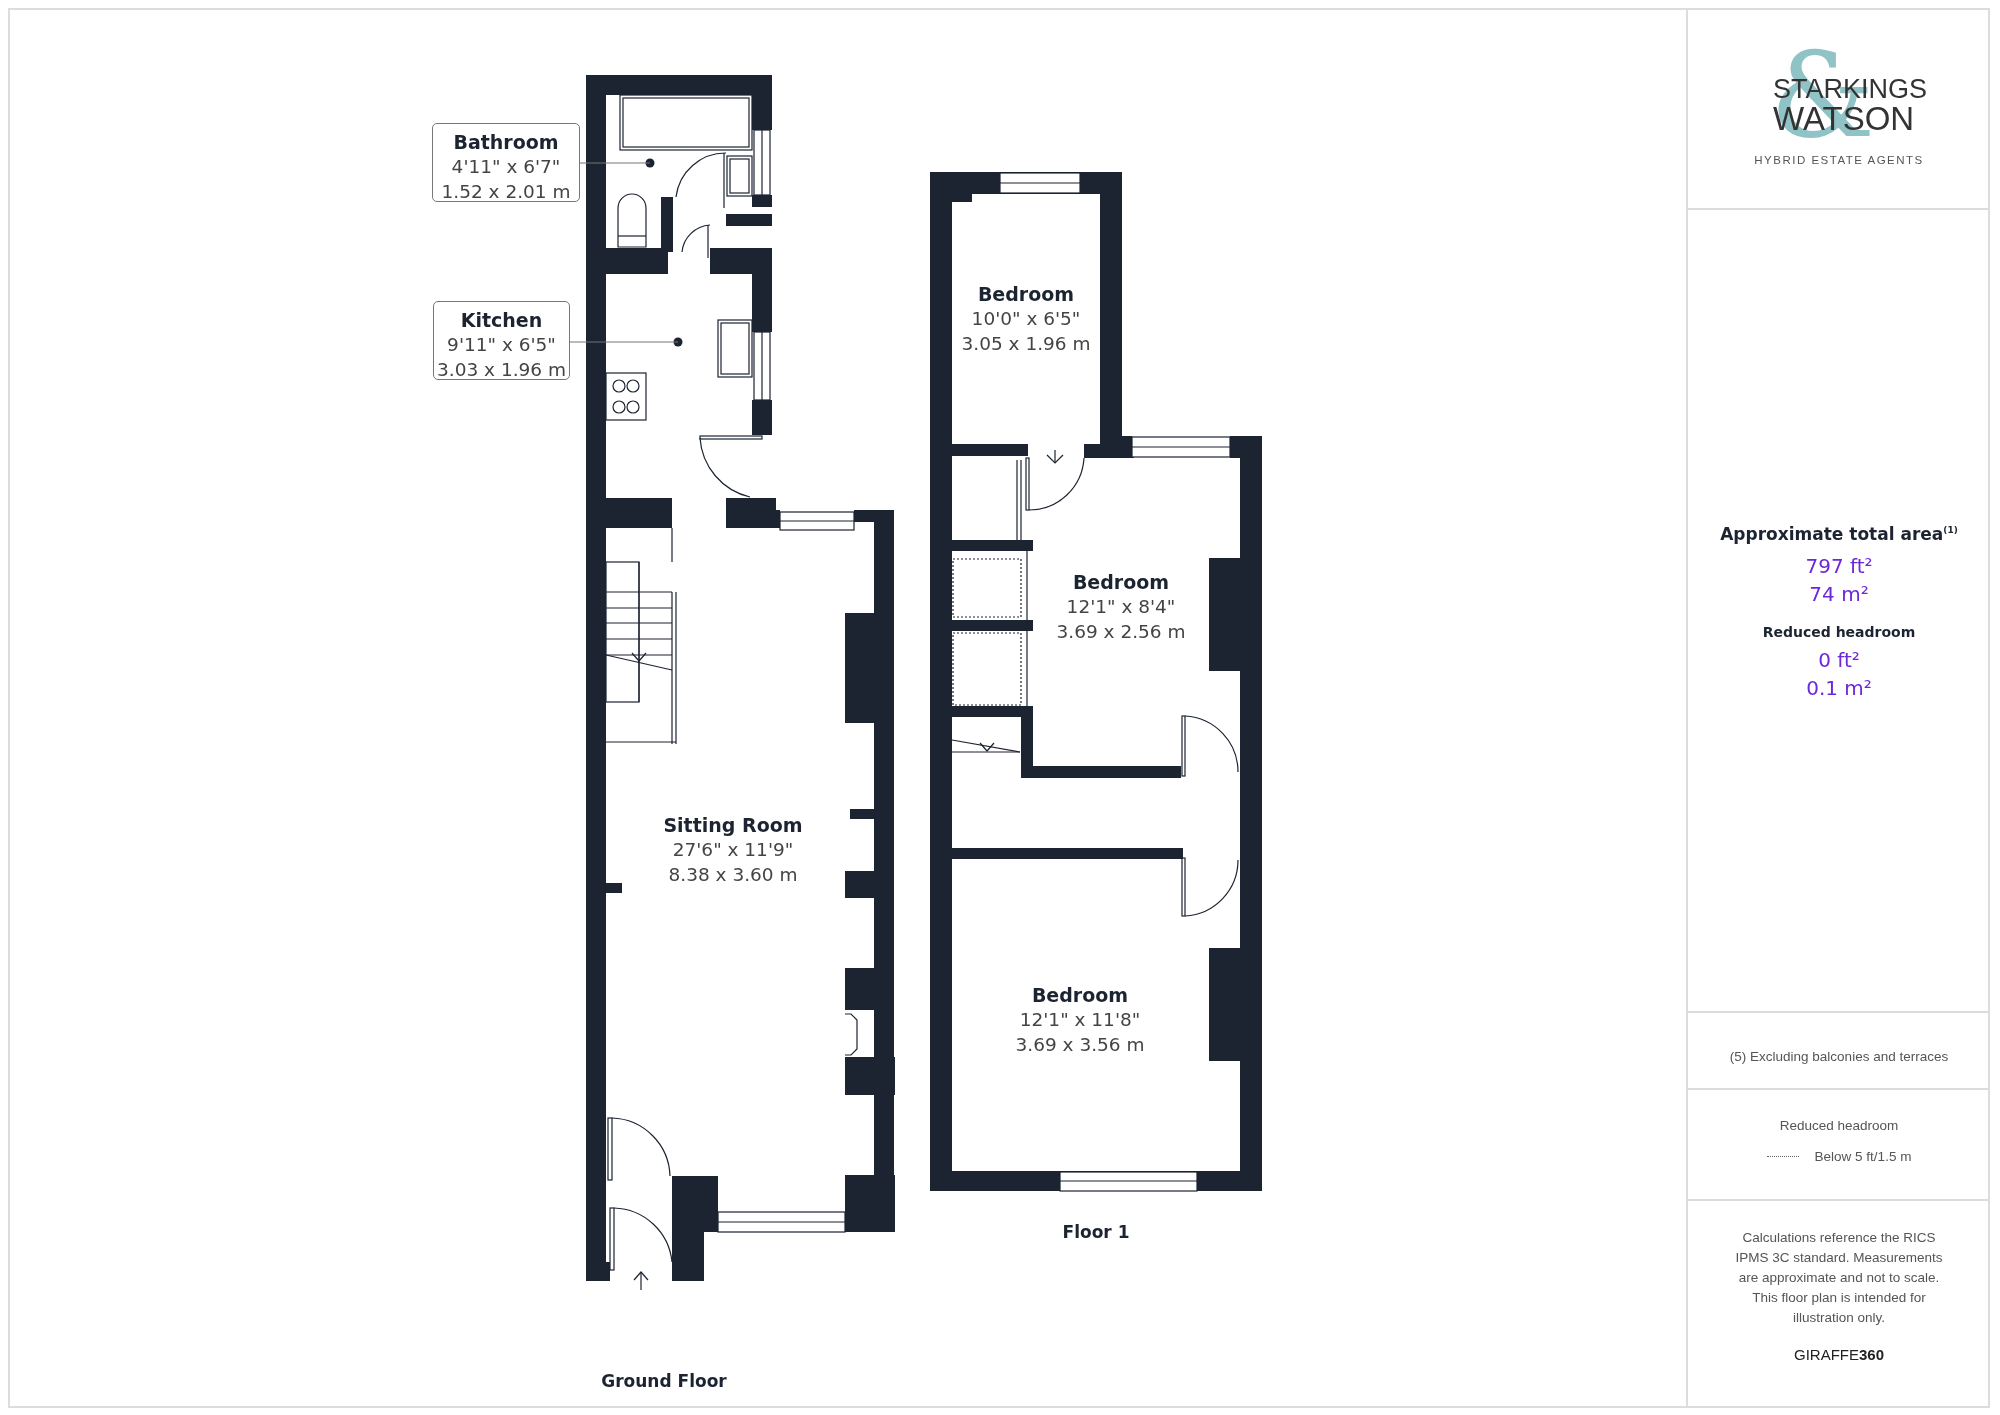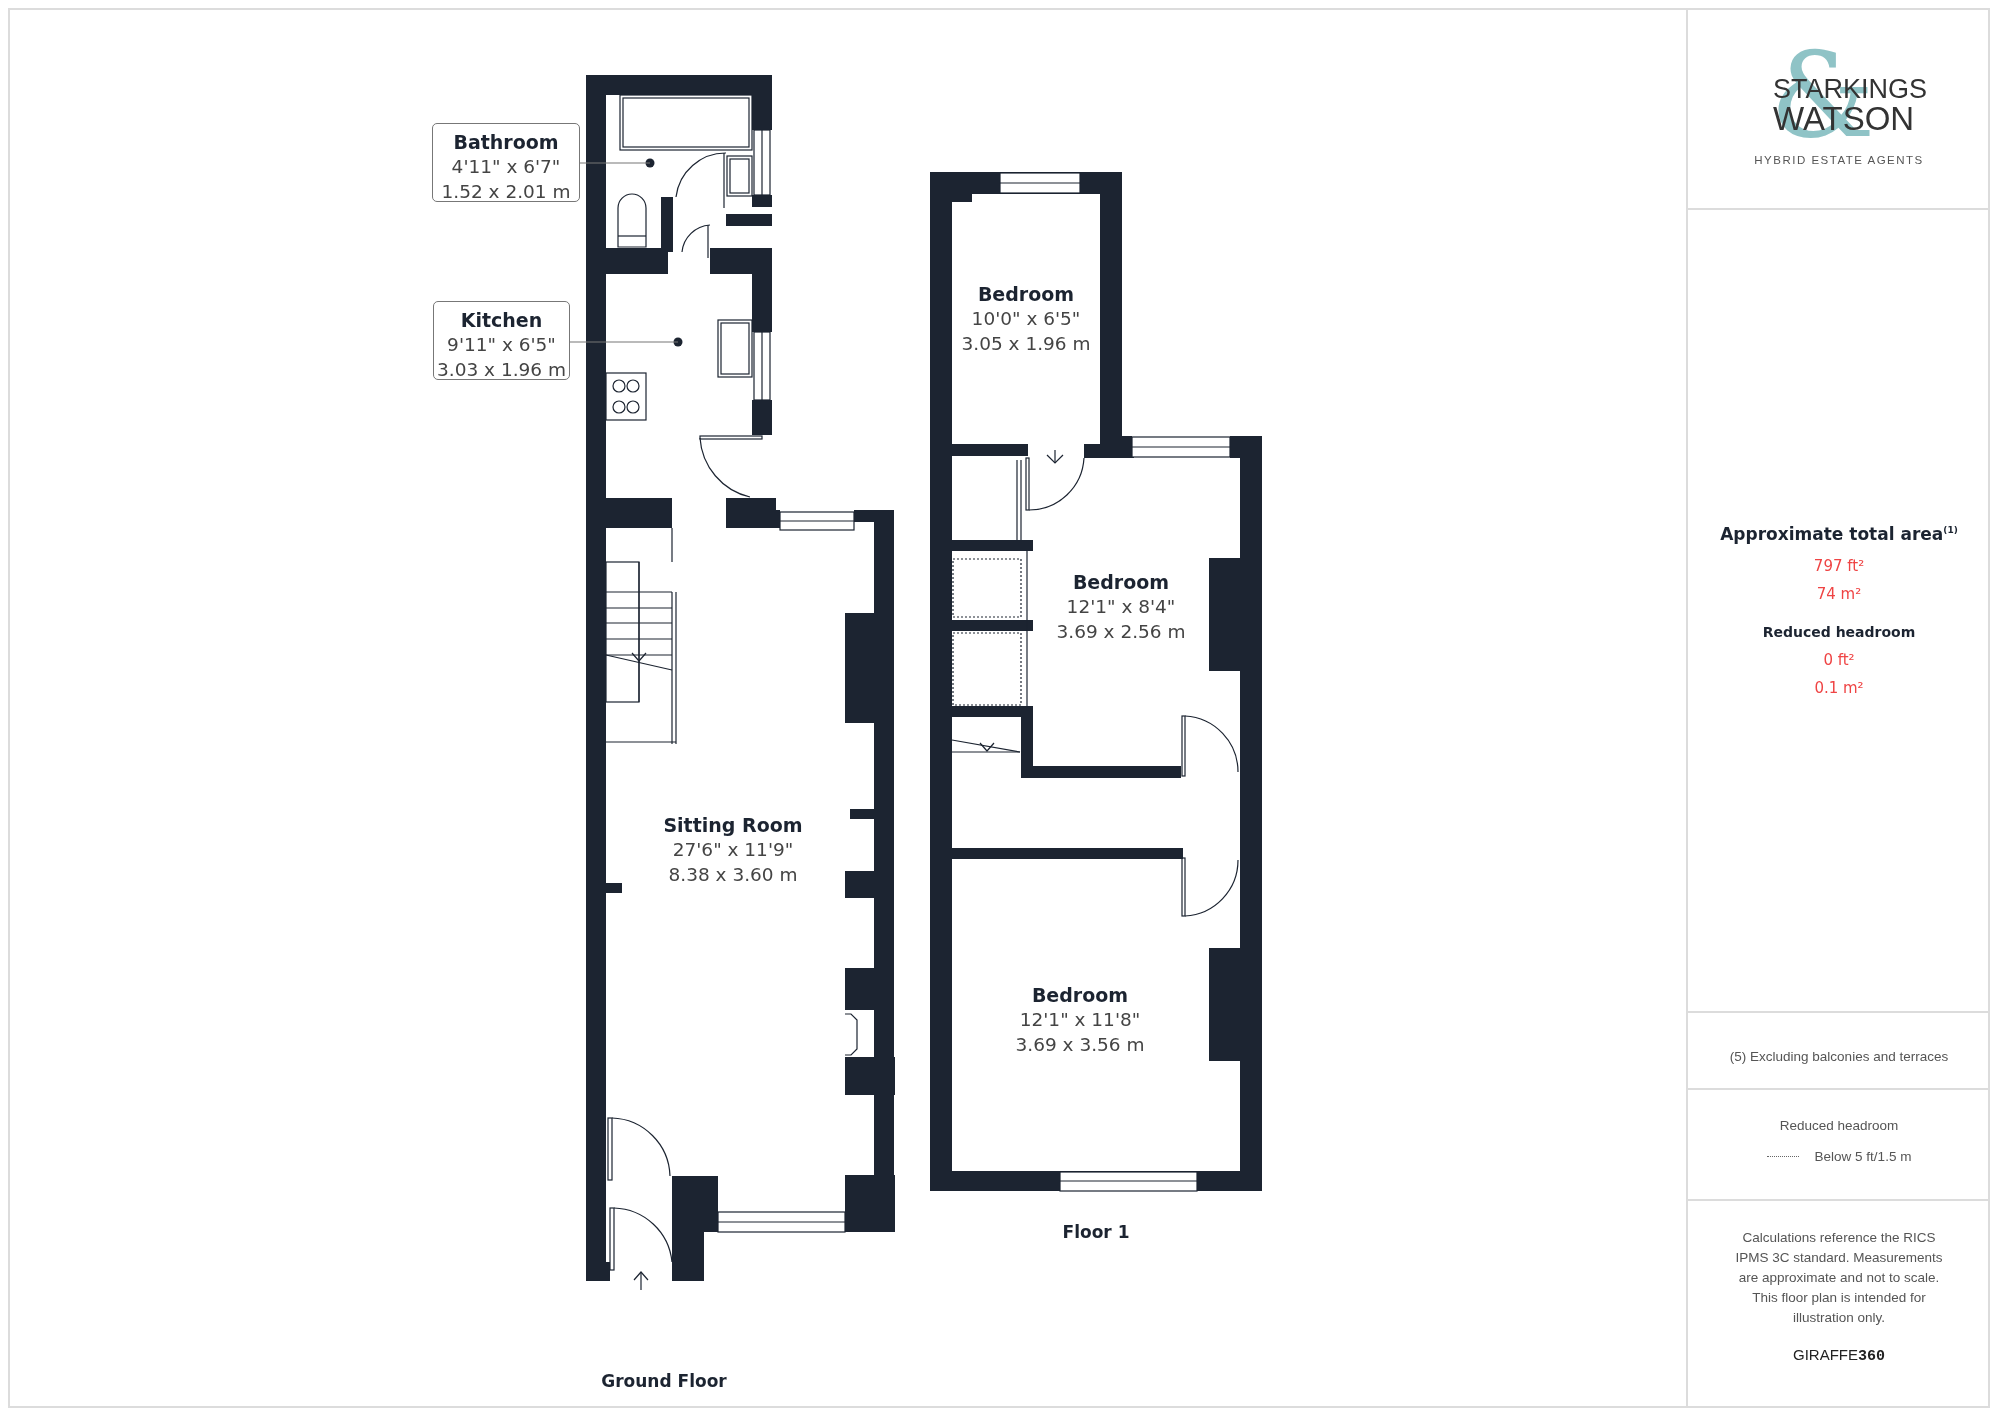--- a/index.html
+++ b/index.html
@@ -9,28 +9,28 @@
   .sb-sec { position:absolute; left:0; width:100%; box-sizing:border-box; text-align:center; }
   .sb-div { position:absolute; left:0; width:100%; height:0; border-top:2px solid #dcdcdc; }
   .logo { position:absolute; left:0; top:0; width:100%; height:200px; }
   .logo-amp { position:absolute; left:82px; top:28px; font-family:"DejaVu Serif", serif; font-size:118px; color:#8fc3c6; line-height:1; }
   .logo-l1, .logo-l2 { position:absolute; left:85px; width:140px; font-family:"Liberation Sans", sans-serif; color:#333; letter-spacing:0px; }
   .logo-l1 { top:66px; font-size:27px; }
   .logo-l2 { top:92px; font-size:33px; }
   .logo-tag { position:absolute; left:0; top:146px; width:100%; text-align:center; font-family:"Liberation Sans", sans-serif; font-size:11.5px; letter-spacing:1.5px; color:#555; }
   .area-title { font-weight:bold; font-size:17px; color:#1c2431; }
   .area-title sup { font-size:9px; }
-  .val { font-size:15px; color:#ef4444; line-height:28px; }
+  .val { font-size:20px; color:#6d28d9; line-height:28px; }
   .sub-title { font-weight:bold; font-size:14px; color:#1c2431; margin-top:16px; }
   .note { font-family:"Liberation Sans", sans-serif; font-size:13.5px; color:#555; }
   .legend-row { display:flex; justify-content:center; align-items:center; gap:16px; font-family:"Liberation Sans", sans-serif; font-size:13.5px; color:#555; margin-top:16px; }
   .dots { width:32px; border-top:1.5px dotted #666; }
   .disclaimer { font-family:"Liberation Sans", sans-serif; font-size:13.5px; color:#555; line-height:20px; padding:0 40px; }
   .brand { font-family:"Liberation Sans", sans-serif; font-size:15px; color:#222; margin-top:18px; }
-  .brand b { font-weight:bold;font-family:Liberation Mono, monospace; }
+  .brand b { font-weight:bold; }
 
   .plan { position:absolute; left:0; top:0; }
   .room-label { position:absolute; text-align:center; transform:translateX(-50%); white-space:nowrap; }
   .room-name { font-weight:bold; font-size:19px; color:#1c2431; line-height:24px; }
   .room-dim { font-size:18.5px; color:#444; line-height:25px; }
   .callout { position:absolute; border:1.5px solid #777; border-radius:5px; background:#fff; text-align:center; box-sizing:border-box; padding-top:6px; }
   .floor-label { position:absolute; font-weight:bold; font-size:17px; color:#1c2431; transform:translateX(-50%); white-space:nowrap; }
 </style>
 </head>
 <body>

